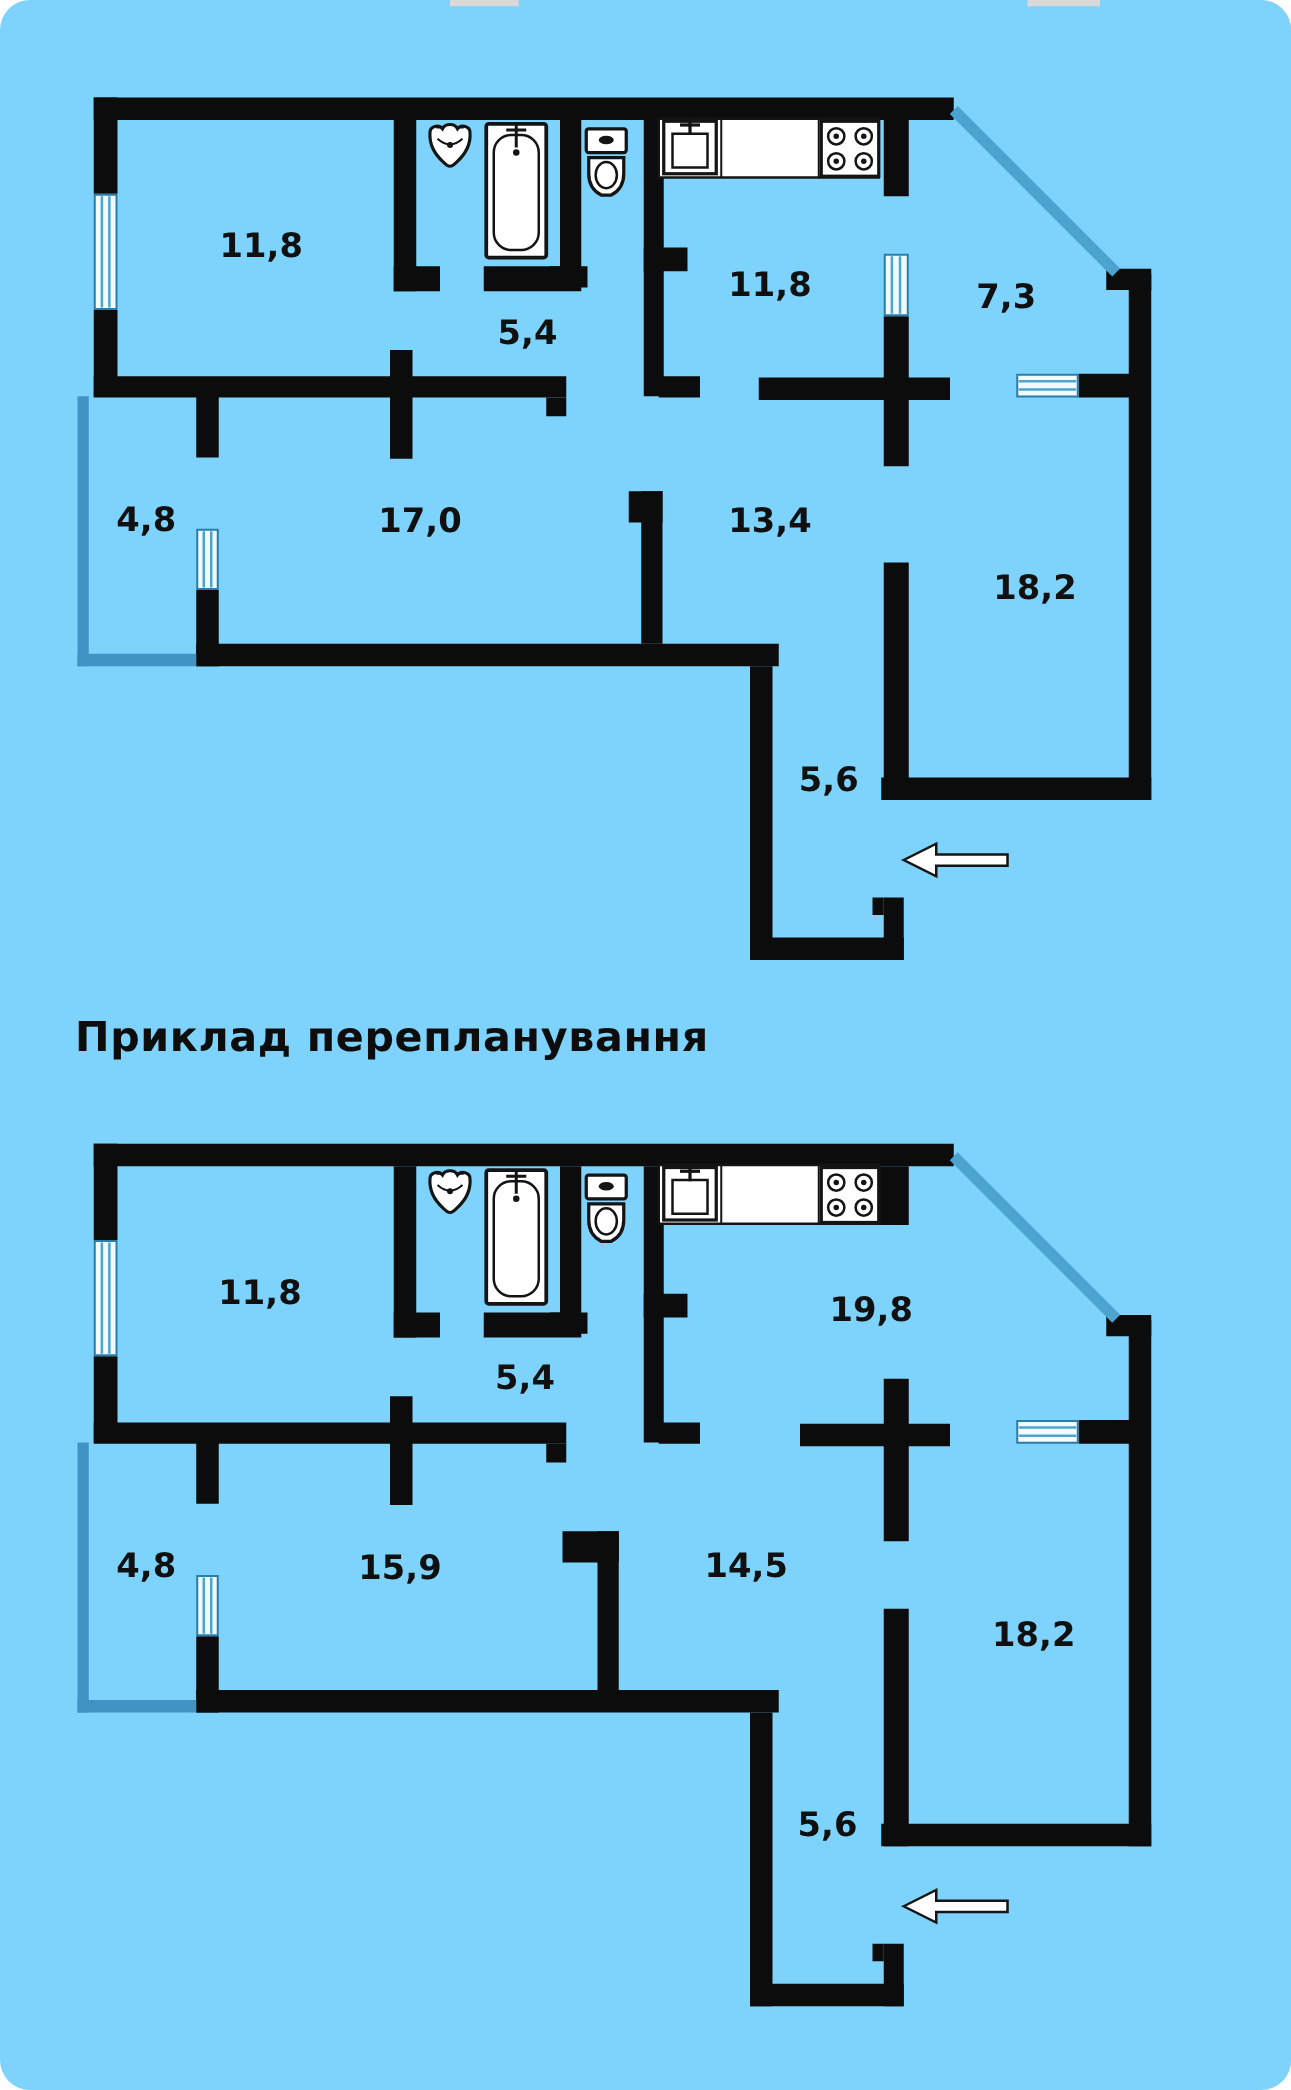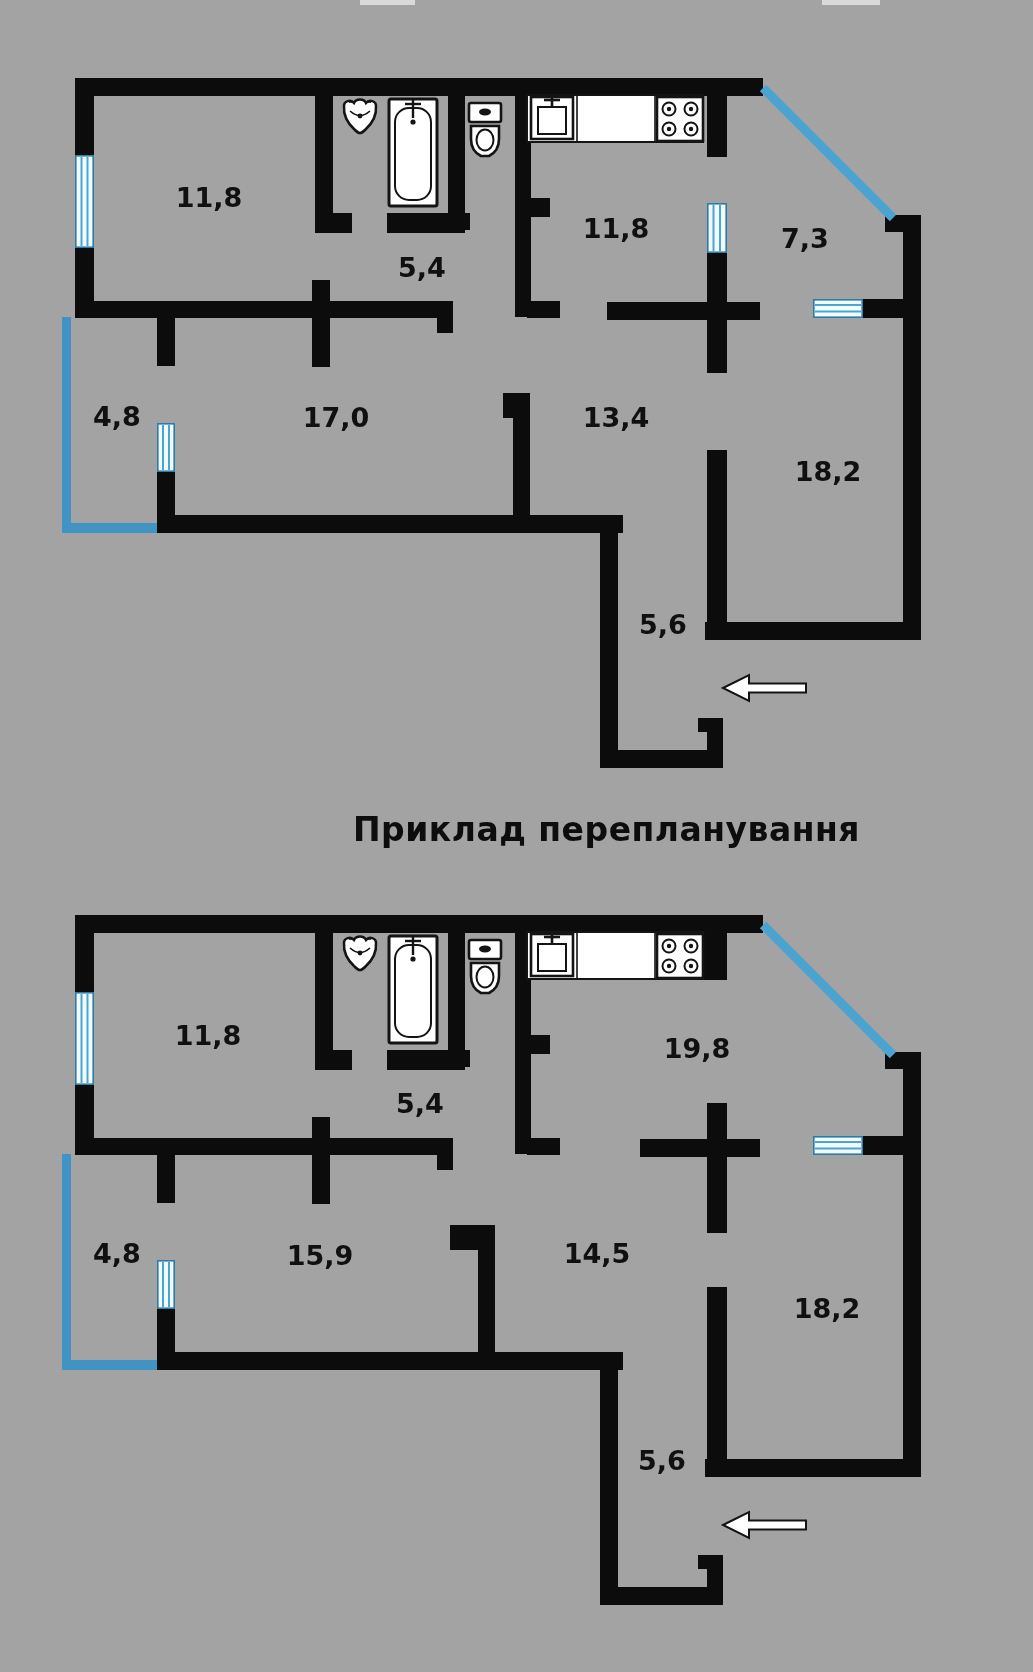--- a/index.html
+++ b/index.html
@@ -1,27 +1,28 @@
 <!DOCTYPE html>
 <html><head>
 <meta charset="utf-8">
 <style>
   html,body{margin:0;padding:0;background:#ffffff;}
   .canvas{
     position:relative;
     width:1033px;height:1672px;
-    background:#a3a3a3;
+    background:#7dd3fc;
     font-family:"DejaVu Sans", sans-serif;
     overflow:hidden;
+    border-radius:24px;
   }
   .plans-svg{position:absolute;left:0;top:0;}
   .plan-title{
     position:absolute;
     left:60px;top:810px;width:800px;
-    text-align:right;
+    text-align:left;
     font-family:"DejaVu Sans", sans-serif;
     font-weight:700;
     font-size:33px;
     color:#0d0d0d;
     letter-spacing:.5px;
     white-space:nowrap;
   }
   .room-label{
     font-family:"DejaVu Sans", sans-serif;
     font-weight:700;

